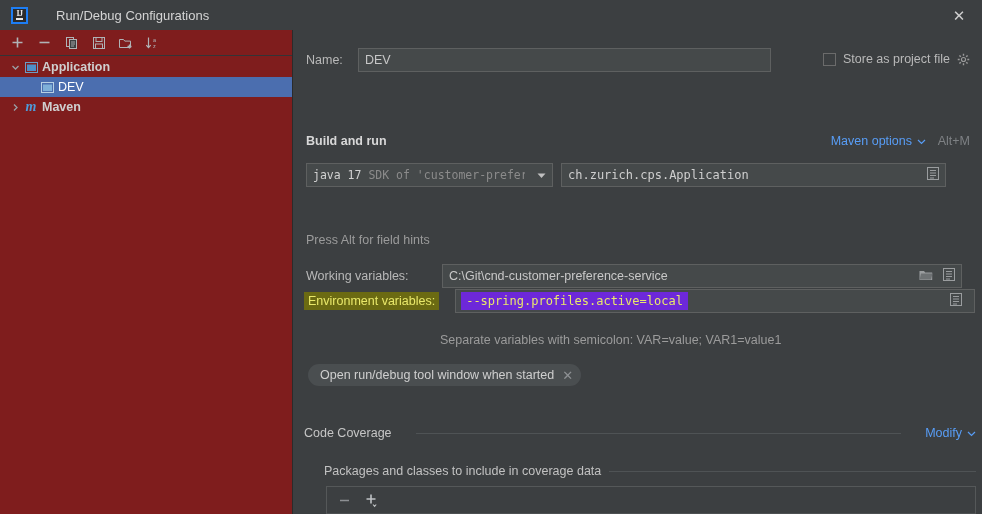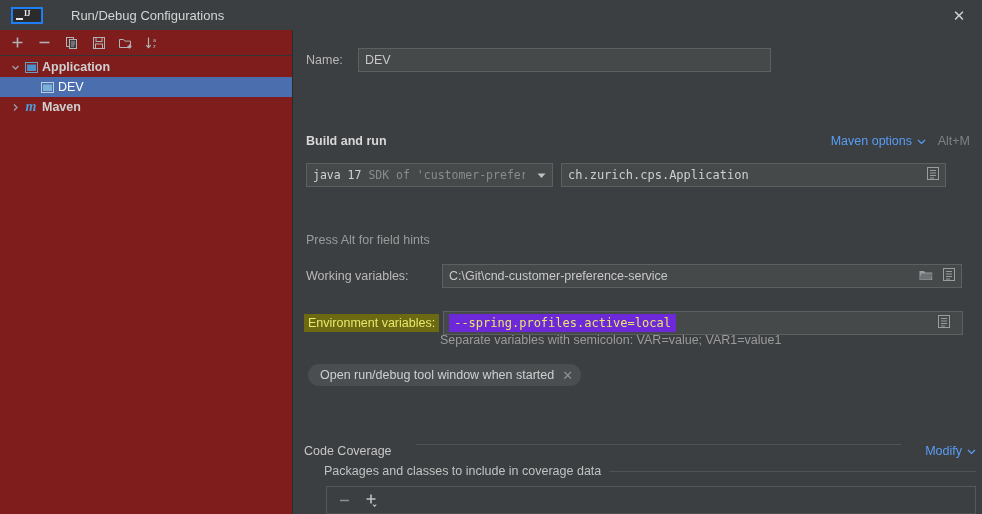--- a/index.html
+++ b/index.html
@@ -13,21 +13,21 @@
   }
   .window { position: relative; width: 982px; height: 514px; background: #3c3f41; }
 
   
   .titlebar {
     position: absolute; top: 0; left: 0; width: 982px; height: 30px;
     background: #3c3f41;
     display: flex; align-items: center;
   }
   .ij-logo {
-    width: 32px; height: 17px; margin-left: 11px;
+    width: 17px; height: 17px; margin-left: 11px;
     border: 2px solid #1d7ef5; background: #2b2b2b;
     display: flex; align-items: center; justify-content: center;
     position: relative;
   }
   .ij-logo .ij-txt {
     font-family: "Liberation Serif", serif;
     font-size: 8px; font-weight: bold; color: #e8e8e8;
     letter-spacing: -0.5px; line-height: 1; margin-bottom: 2px;
   }
   .ij-logo .ij-bar {
@@ -125,21 +125,21 @@
   #main-class { width: 385px; font-family: "DejaVu Sans Mono", monospace; font-size: 12px; color: #cfcfcf; }
 
   .prog-row { position: absolute; left: 12px; top: 170px; }
   #program-args { width: 640px; justify-content: space-between; }
   .hint { position: absolute; left: 12px; top: 203px; color: #9b9b9b; font-size: 12.5px; }
 
   .wd-row { position: absolute; left: 12px; top: 234px; display: flex; align-items: center; }
   .wd-row .lbl { width: 136px; }
   #working-dir { width: 520px; justify-content: space-between; }
 
-  .env-row { position: absolute; left: 10px; top: 281px; display: flex; align-items: center; }
+  .env-row { position: absolute; left: 10px; top: 259px; display: flex; align-items: center; gap: 12px; }
   .env-lbl {
     background: #6b6a12; color: #e9e86a; padding: 2px 4px 2px 4px; font-size: 12.5px;
     margin-right: 4px;
   }
   #env-field {
     width: 520px; justify-content: space-between; padding-left: 0;
   }
   .env-val {
     background: #6d28d9; color: #e9e86a;
     font-family: "DejaVu Sans Mono", monospace; font-size: 12px;
@@ -149,21 +149,21 @@
   .sep-hint { position: absolute; left: 146px; top: 303px; color: #9b9b9b; font-size: 12.5px; }
 
   .chip {
     position: absolute; left: 14px; top: 334px;
     background: #4a4e50; border-radius: 11px; height: 22px;
     display: flex; align-items: center; padding: 0 8px 0 12px; gap: 8px;
     color: #cfcfcf; font-size: 12.5px;
   }
   .chip .x { color: #8e9194; font-size: 13px; line-height: 1; }
 
-  .cc-hdr { position: absolute; left: 10px; top: 414px; width: 672px; display: flex; align-items: flex-start; gap: 24px; }
+  .cc-hdr { position: absolute; left: 10px; top: 396px; width: 672px; display: flex; align-items: center; gap: 24px; }
   .cc-hdr .t { color: #c6c6c6; font-size: 12.5px; white-space: nowrap; }
   .cc-hdr .line { flex: 1; height: 1px; background: #4f5355; }
   .cc-modify { color: #589df6; font-size: 12.5px; display: flex; align-items: center; gap: 5px; white-space: nowrap; }
 
   .pk-hdr { position: absolute; left: 30px; top: 434px; width: 652px; display: flex; align-items: center; gap: 8px; }
   .pk-hdr .t { color: #c2c2c2; font-size: 12.5px; white-space: nowrap; }
   .pk-hdr .line { flex: 1; height: 1px; background: #4f5355; }
 
   .pk-box {
     position: absolute; left: 32px; top: 456px; width: 650px; height: 58px;
@@ -278,20 +278,32 @@
 
   <div class="content">
 
     <div class="name-row">
       <span class="lbl">Name:</span>
       <div class="field" id="name-field">
         <span>DEV</span>
       </div>
     </div>
 
+    <div class="store-wrap">
+      <span class="chk"></span>
+      <span class="lbl">Store as project file</span>
+      <span class="gear">
+        <svg width="13" height="13" viewBox="0 0 14 14">
+          <circle cx="7" cy="7" r="2.2" stroke="#9a9a9a" fill="none" stroke-width="1.2"></circle>
+          <g stroke="#9a9a9a" stroke-width="1.5">
+            <path d="M7 0.8v2.1M7 11.1v2.1M0.8 7h2.1M11.1 7h2.1M2.6 2.6l1.5 1.5M9.9 9.9l1.5 1.5M11.4 2.6L9.9 4.1M4.1 9.9l-1.5 1.5"></path>
+          </g>
+        </svg>
+      </span>
+    </div>
 
     <div class="section-hdr">Build and run</div>
     <div class="modify-opt">
       <span>Maven options</span>
       <span>
         <svg width="9" height="6" viewBox="0 0 9 6">
             <path d="M1 1l3.5 3.5L8 1" stroke="#589df6" stroke-width="1.2" fill="none"></path>
           </svg>
       </span>
     </div>

